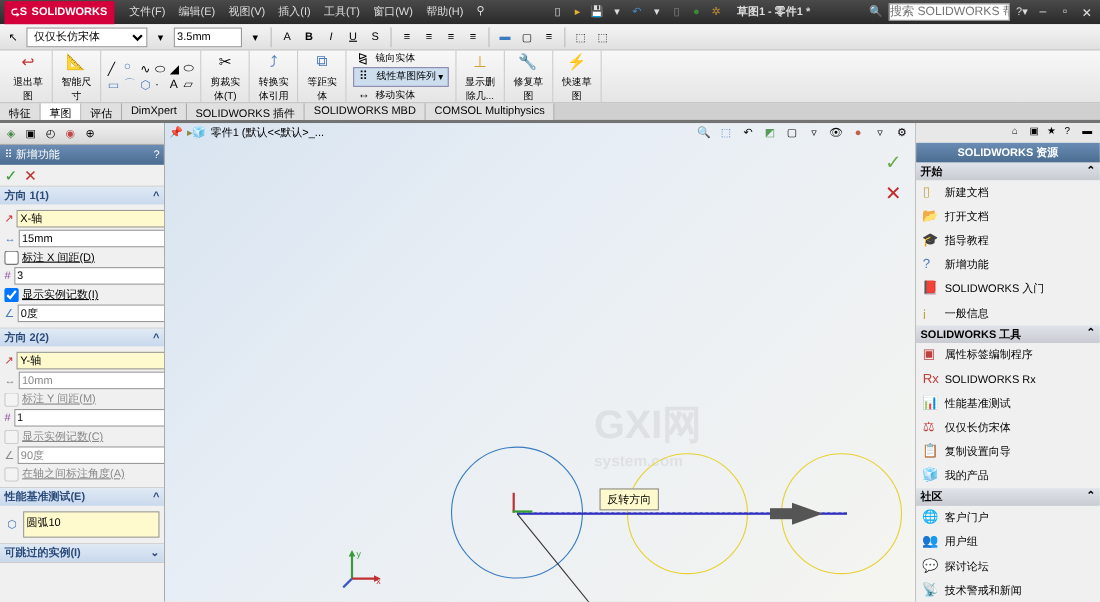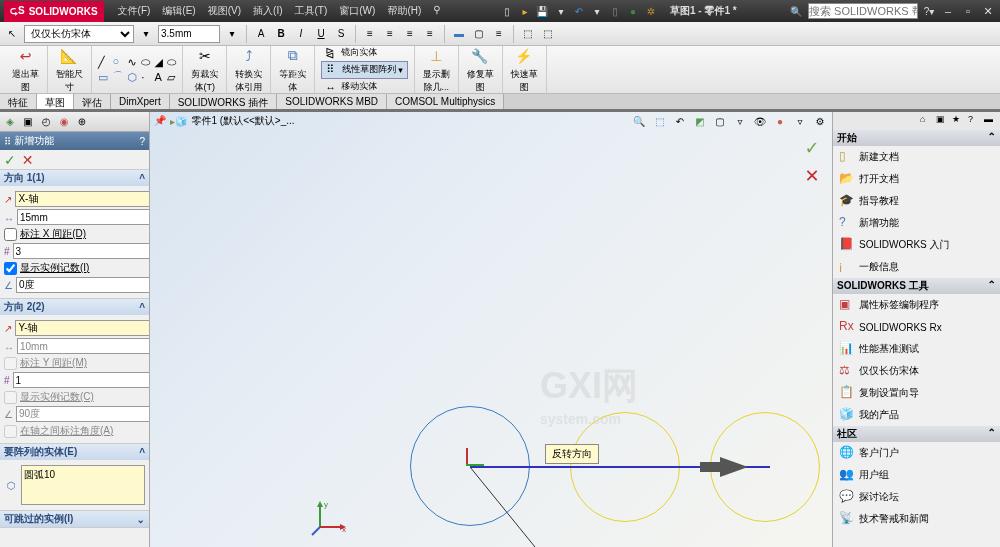--- a/index.html
+++ b/index.html
@@ -358,27 +358,27 @@
         </div>
         <div class="panel-check" style="color:#888">
             <input type="checkbox" disabled="" style="">
             <span>在轴之间标注角度(A)</span>
           </div>
       </div>
     </div>
 
     <div class="panel-section">
       <div class="panel-section-header">
-          <span>要阵列的实体(E)</span>
+          <span>性能基准测试(E)</span>
           <span>^</span>
         </div>
       <div class="panel-body">
         <div class="panel-row">
           <span class="icon" style="color:#4a7aba">⬡</span>
-          <div class="panel-input yellow" style="height:40px;display:flex;align-items:flex-start;padding:2px">
+          <div class="panel-input yellow" style="height:24px;display:flex;align-items:flex-start;padding:2px">
               <span>圆弧10</span>
             </div>
         </div>
       </div>
     </div>
 
     <div class="panel-section">
       <div class="panel-section-header">
           <span>可跳过的实例(I)</span>
           <span>⌄</span>
@@ -442,20 +442,21 @@
   </div>
 
   <div class="right-panel">
     <div class="rp-icons-top">
       <span class="ri">⌂</span>
       <span class="ri">▣</span>
       <span class="ri">★</span>
       <span class="ri">?</span>
       <span class="ri">▬</span>
     </div>
+    <div class="rp-header">SOLIDWORKS 资源</div>
 
     <div class="rp-section-header">
         <span>开始</span>
         <span>⌃</span>
       </div>
     <div class="rp-item">
         <span class="icon" style="color:#c0a040">▯</span>
         <span>新建文档</span>
       </div>
     <div class="rp-item">

